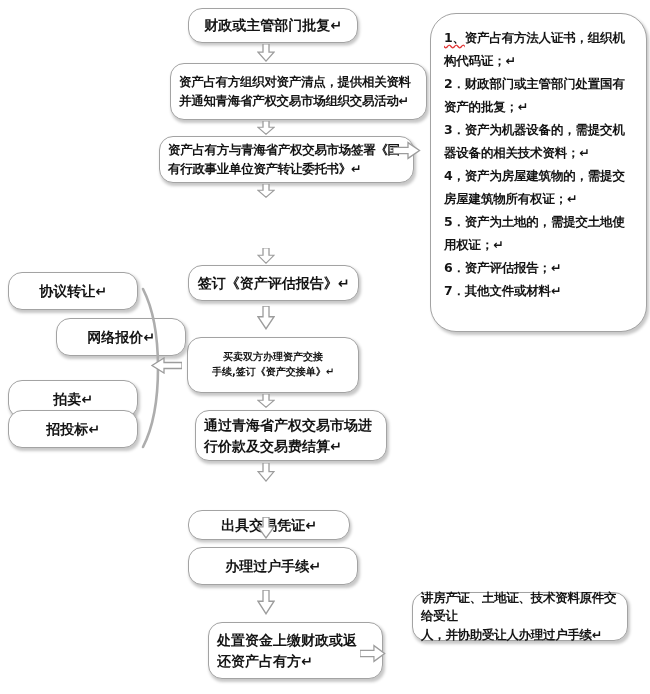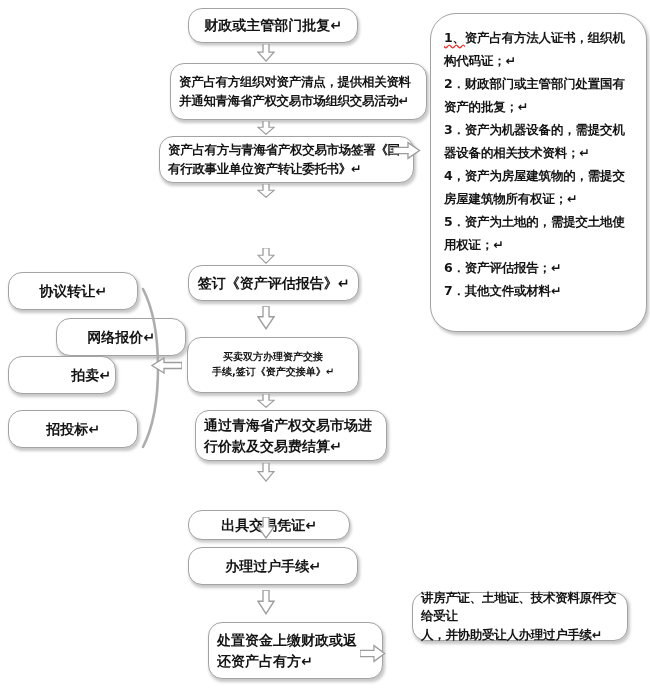--- a/index.html
+++ b/index.html
@@ -151,21 +151,21 @@
     <span>讲房产证、土地证、技术资料原件交给受让
 人，并协助受让人办理过户手续↵</span>
   </div>
 
   <div class="box center" style="left:8px; top:272px; width:130px; height:38px;">
     <span>协议转让↵</span>
   </div>
   <div class="box center" style="left:8px; top:318px; width:130px; height:38px;margin-left:48px;">
     <span>网络报价↵</span>
   </div>
-  <div class="box center" style="left:8px; top:356px; width:108px; height:38px;justify-content:flex-end;">
+  <div class="box center" style="left:8px; top:380px; width:130px; height:38px;">
     <span>拍卖↵</span>
   </div>
   <div class="box center" style="left:8px; top:410px; width:130px; height:38px;">
     <span>招投标↵</span>
   </div>
 
   <div class="arrow" style="left:139px; top:286px; width:24px; height:164px;">
     <svg viewBox="0 0 24 164" preserveAspectRatio="none">
         <path d="M4,3 C24,42 24,122 4,161" fill="none" stroke="#adadad" stroke-width="2.6" stroke-linecap="round"></path>
       </svg>

